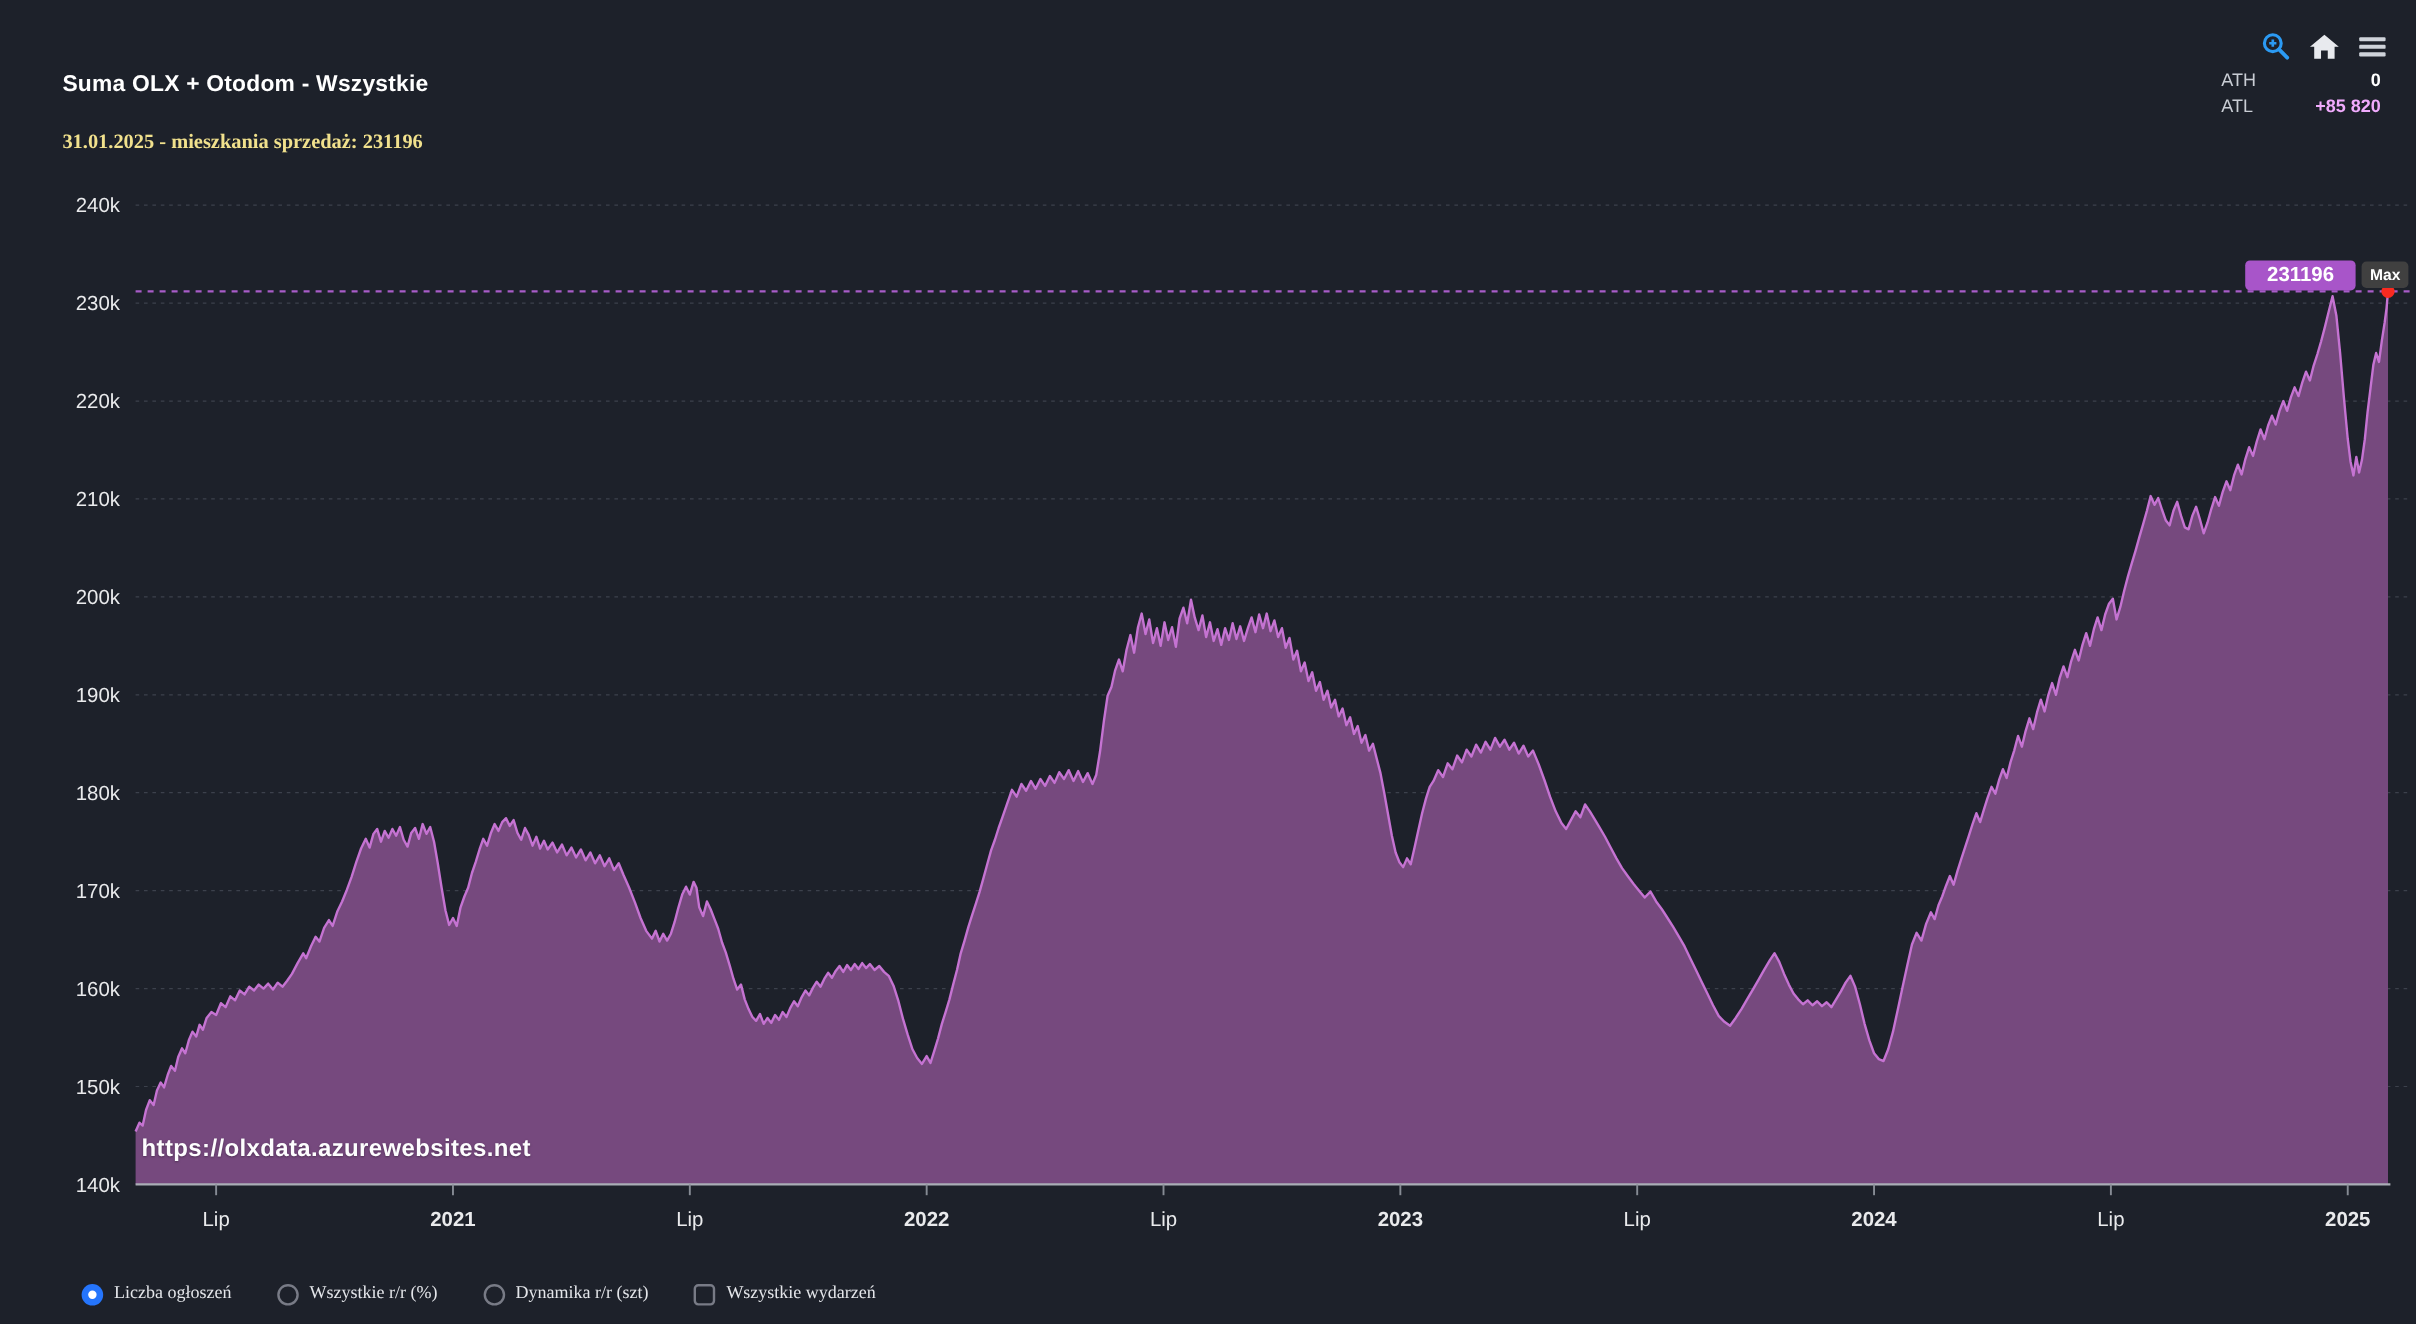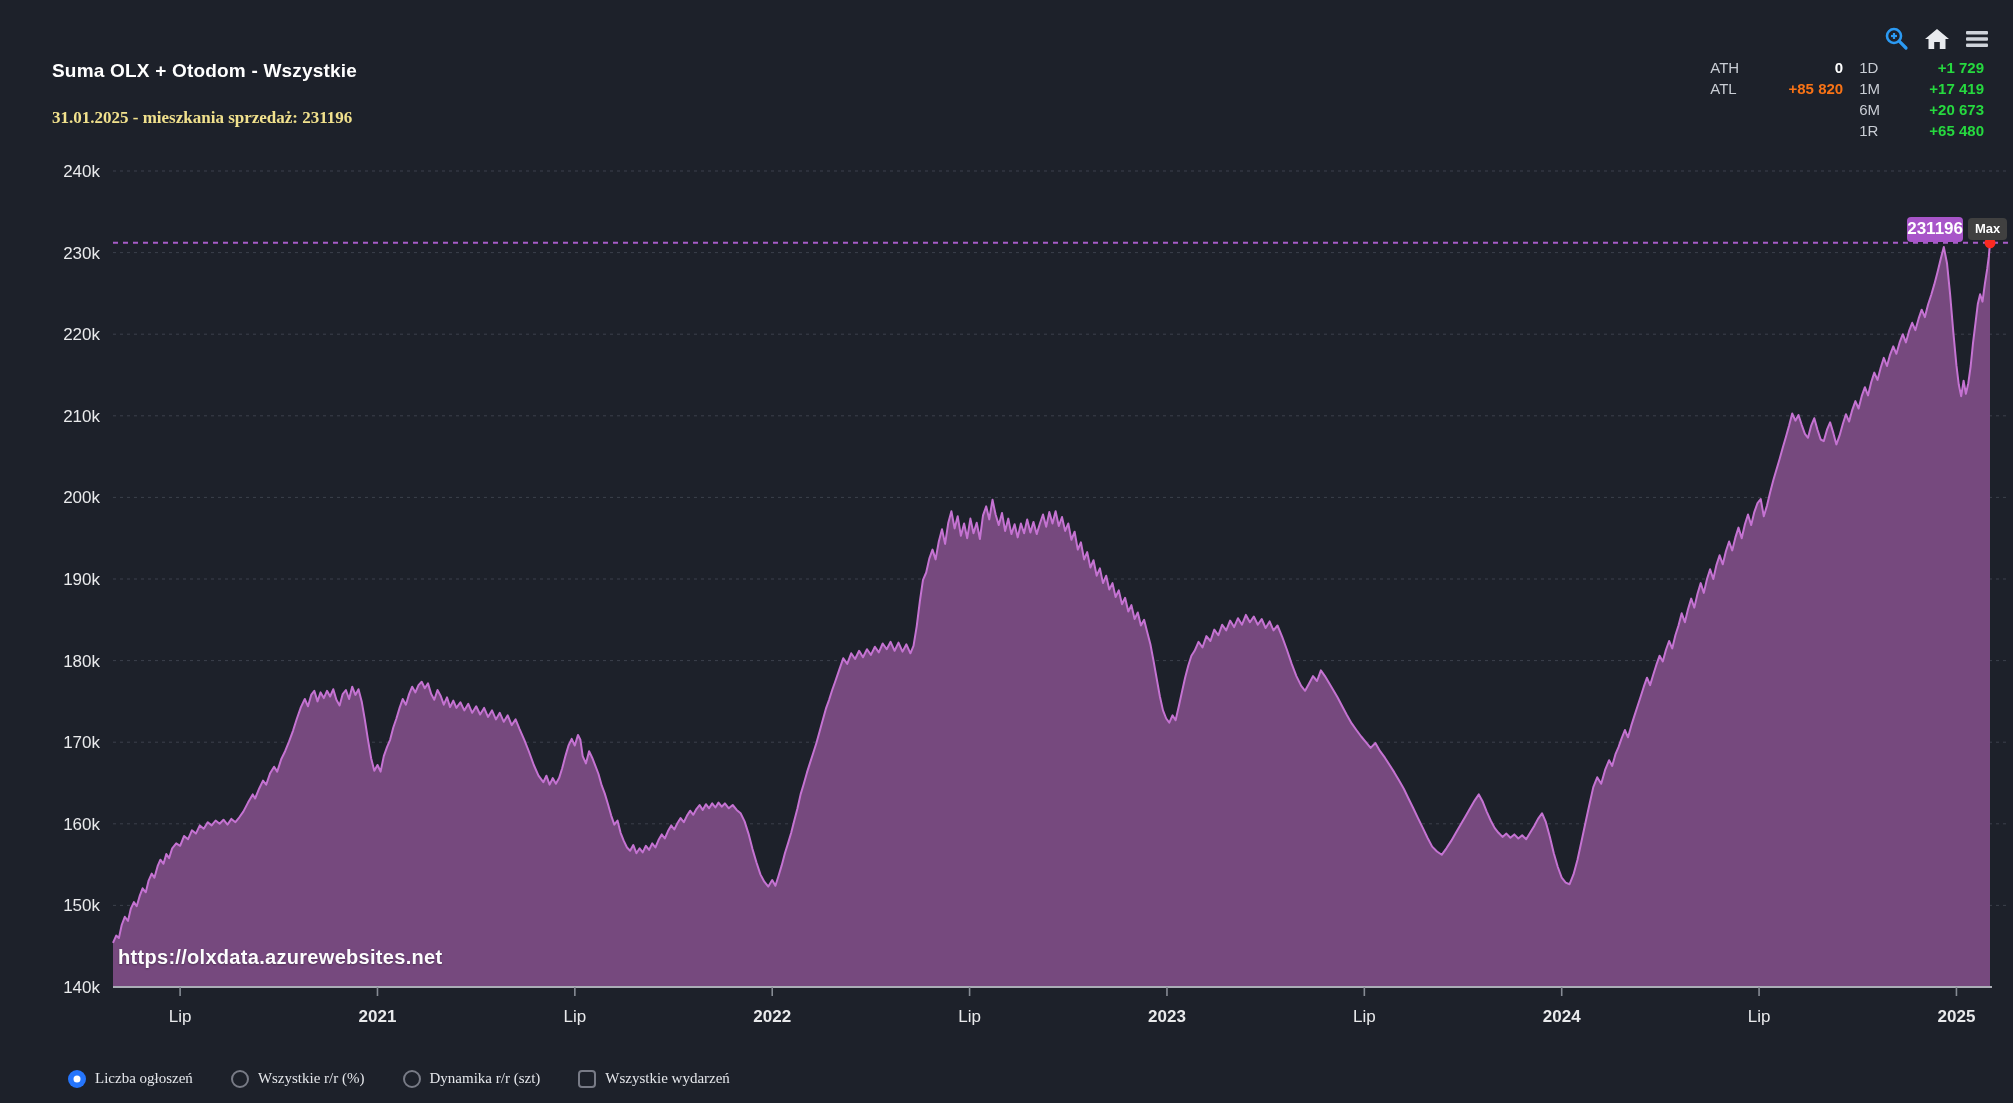--- a/index.html
+++ b/index.html
@@ -22,21 +22,21 @@
   #toolbar .icon{width:26px;height:26px;display:flex;align-items:center;justify-content:center;cursor:pointer;}
   #stats{
     right:29px;top:57px;display:flex;gap:16px;align-items:flex-start;
     font-size:15px;line-height:21px;
   }
   .stat-col{display:grid;grid-template-columns:auto auto;column-gap:20px;}
   .stat-label{color:#c9cdd4;text-align:left;}
   .stat-value{font-weight:bold;text-align:right;min-width:84px;}
   #chart-svg{left:0;top:0;}
   .badge-value{
-    color:#fff;font-size:17px;font-weight:bold;padding:2px 0 3px;border-radius:4px;
+    color:#fff;font-size:17px;font-weight:bold;padding:2px 18px 3px;border-radius:4px;
     white-space:nowrap;
   }
   .badge-max{
     color:#fff;font-size:13px;font-weight:bold;padding:3px 7px 4px;border-radius:4px;
     white-space:nowrap;
   }
   #watermark{
     left:118px;top:946px;font-size:20px;font-weight:bold;color:#fdfdfe;
     text-shadow:0 1px 2px rgba(0,0,0,.35);letter-spacing:.3px;
   }
@@ -137,31 +137,21 @@
       <rect x="2" y="17.6" width="22" height="3.4" rx="1" fill="#cfd3da"></rect>
     </svg>
   </span>
 </div>
 
 <div id="stats" class="abs">
   <div class="stat-col" id="stats-left">
       <div class="stat-label">ATH</div>
       <div class="stat-value" style="color: rgb(255, 255, 255);">0</div>
       <div class="stat-label">ATL</div>
-      <div class="stat-value" style="color: #f97316;">+85 820</div>
-    </div>
-  <div class="stat-col" id="stats-right">
-      <div class="stat-label">1D</div>
-      <div class="stat-value" style="color: rgb(38, 217, 63);">+1 729</div>
-      <div class="stat-label">1M</div>
-      <div class="stat-value" style="color: rgb(38, 217, 63);">+17 419</div>
-      <div class="stat-label">6M</div>
-      <div class="stat-value" style="color: rgb(38, 217, 63);">+20 673</div>
-      <div class="stat-label">1R</div>
-      <div class="stat-value" style="color: rgb(38, 217, 63);">+65 480</div>
+      <div class="stat-value" style="color: #f0abfc;">+85 820</div>
     </div>
 </div>
 
 <div id="badge-value" class="abs badge-value" style="background: rgb(168, 85, 201); right: 50px; top: 216.841px;">231196</div>
 
 <div id="badge-max" class="abs badge-max" style="background: #404040; left: 1968px; top: 217.841px;">Max</div>
 
 <div id="watermark" class="abs">https://olxdata.azurewebsites.net</div>
 
 <div id="controls" class="abs">

